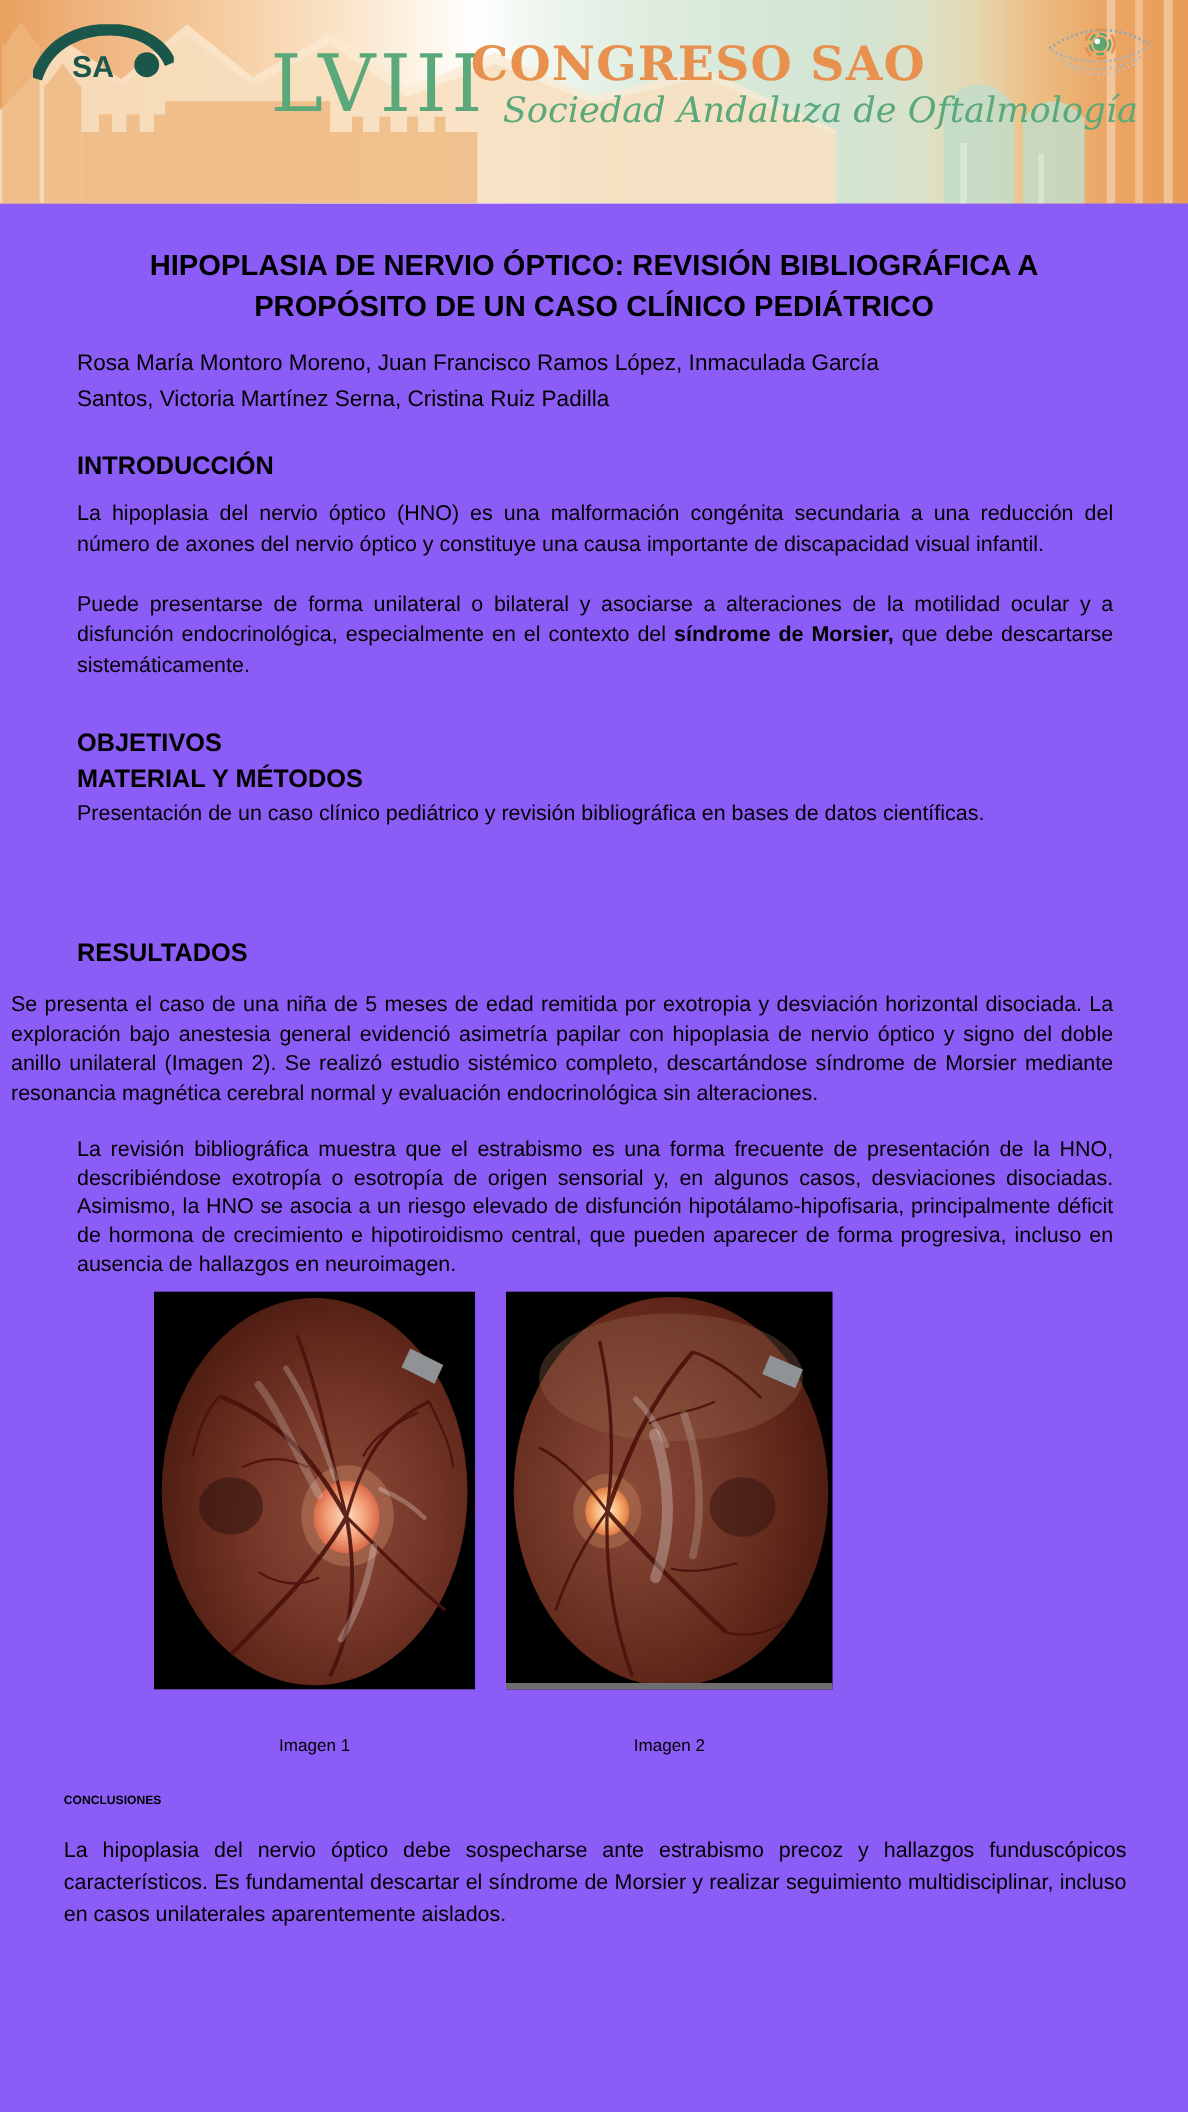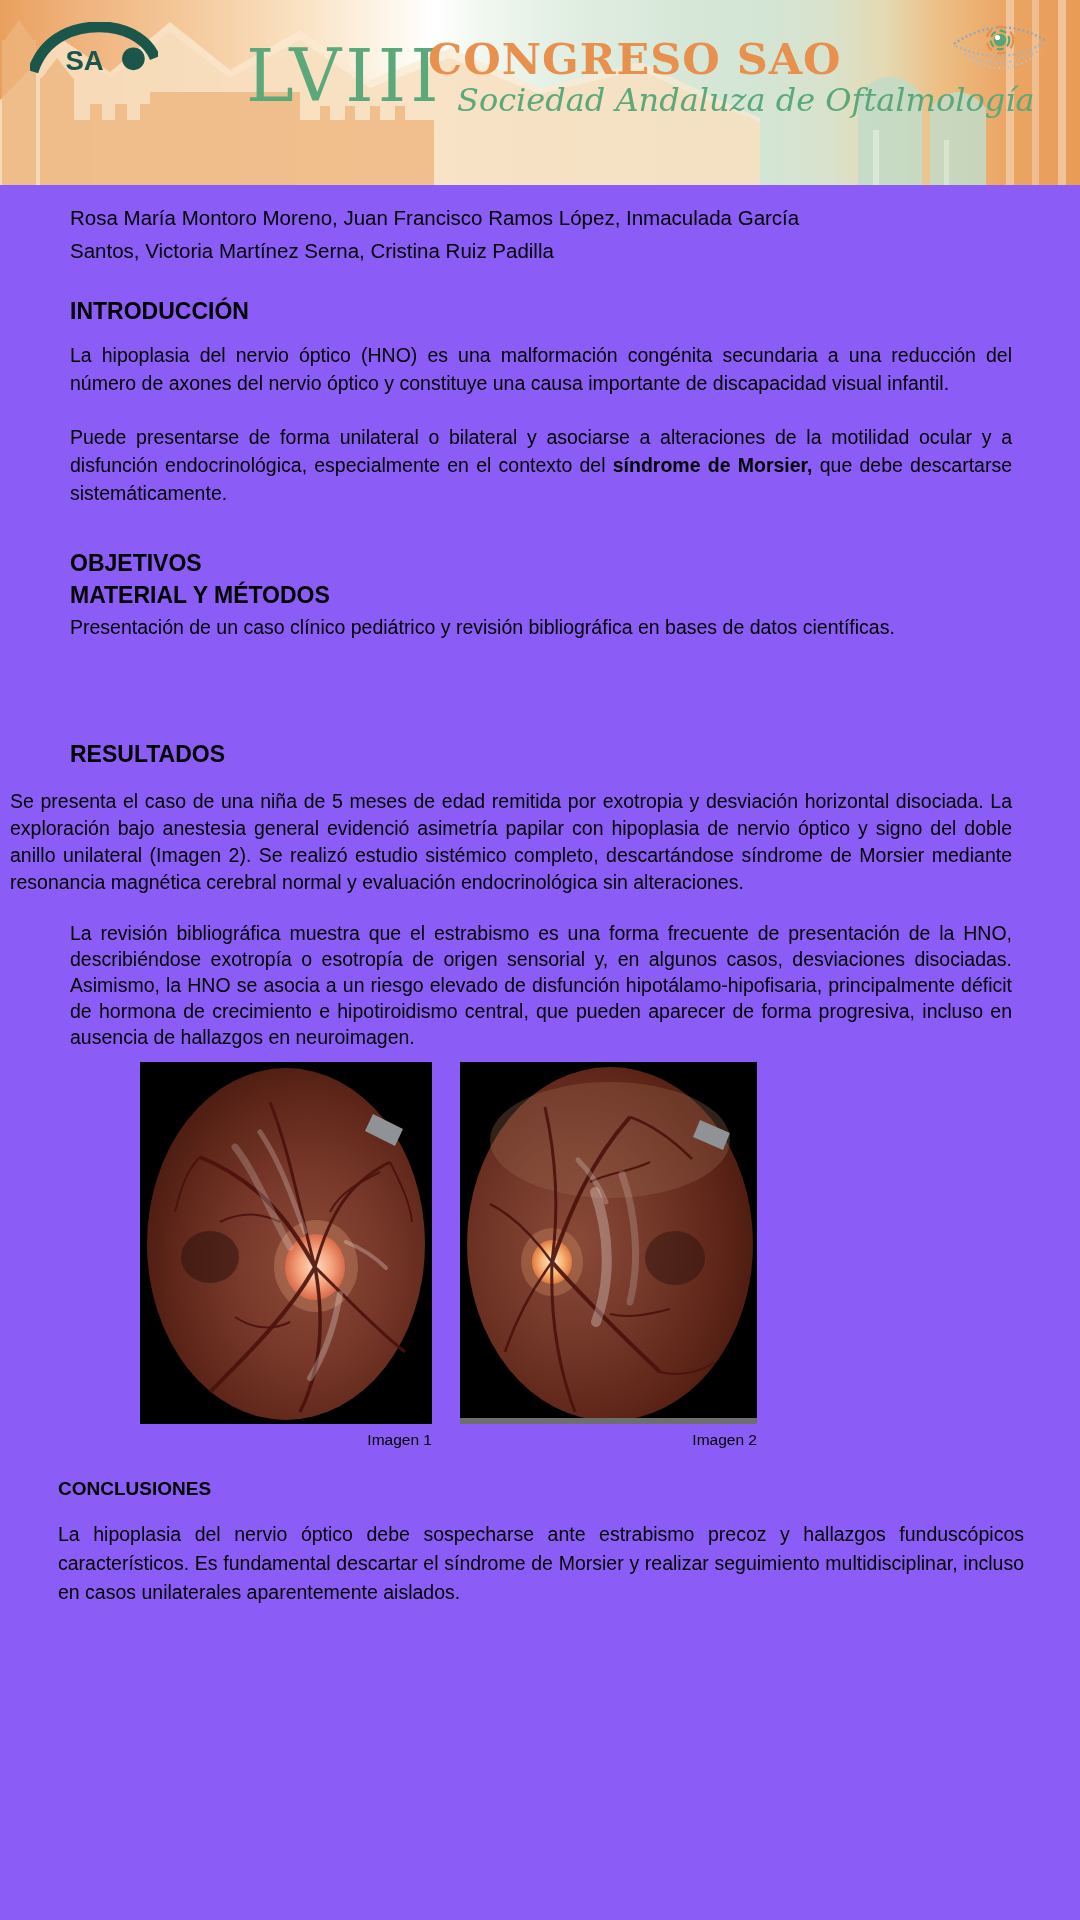--- a/index.html
+++ b/index.html
@@ -37,24 +37,24 @@
   .just{text-align:justify;}
   .p1{margin-top:16px;line-height:28px;}
   .p2{margin-top:26px;line-height:28px;}
   .obj-p{margin-top:6px;line-height:26.5px;}
   .mm-p{margin-top:5px;line-height:26px;}
   .rp1{margin-top:20px;line-height:27px;margin-left:10px;}
   .rp2{margin-top:24px;line-height:26px;}
   .figs{margin:12px 0 0 140px;display:flex;gap:28px;}
   .fig{display:block;}
   .captions{margin:6px 0 0 140px;display:flex;gap:28px;}
-  .cap{font-size:15.5px;line-height:20px;text-align:right;}
+  .cap{font-size:15.5px;line-height:20px;text-align:center;margin-top:36px;}
   .cap1{width:292px;}
   .cap2{width:297px;}
-  .h-conc{margin:28px 0 0 58px;font-weight:700;font-size:19px;line-height:22px;}
+  .h-conc{margin:28px 0 0 58px;font-weight:700;font-size:11px;line-height:22px;}
   .conc-p{margin:20px 56px 0 58px;font-size:19.5px;line-height:29px;}
   .bold{font-weight:700;}
 </style>
 </head>
 <body>
 
 <div class="page">
 
   <div class="banner">
     <svg class="bg" width="1080" height="185" viewBox="0 0 1080 185" preserveAspectRatio="none">
@@ -110,20 +110,21 @@
       <path d="M10,34 Q55,56 100,31" fill="none" stroke="#9db4c4" stroke-width="2.2" stroke-dasharray="2 2.6"></path>
       <path d="M18,42 Q55,62 96,38" fill="none" stroke="#a9bccd" stroke-width="2" stroke-dasharray="1.8 3"></path>
       <path d="M26,48 Q55,66 90,45" fill="none" stroke="#b4c6d4" stroke-width="1.8" stroke-dasharray="1.6 3.2"></path>
       <circle cx="55" cy="28" r="13.5" fill="none" stroke="#e8914e" stroke-width="2.4" stroke-dasharray="9 6"></circle>
       <circle cx="55" cy="28" r="9.5" fill="none" stroke="#5aa571" stroke-width="2.2" stroke-dasharray="7 4"></circle>
       <circle cx="55" cy="28" r="6.5" fill="#5aa571"></circle>
       <circle cx="52.5" cy="25.5" r="2.6" fill="#ffffff"></circle>
     </svg>
   </div>
 
+  <div class="title">HIPOPLASIA DE NERVIO ÓPTICO: REVISIÓN BIBLIOGRÁFICA A PROPÓSITO DE UN CASO CLÍNICO PEDIÁTRICO</div>
   <div class="authors">Rosa María Montoro Moreno, Juan Francisco Ramos López, Inmaculada García Santos, Victoria Martínez Serna, Cristina Ruiz Padilla</div>
 
   <div class="heading h-intro">INTRODUCCIÓN</div>
   <div class="para just p1">La hipoplasia del nervio óptico (HNO) es una malformación congénita secundaria a una reducción del número de axones del nervio óptico y constituye una causa importante de discapacidad visual infantil.</div>
   <div class="para just p2"><span>Puede presentarse de forma unilateral o bilateral y asociarse a alteraciones de la motilidad ocular y a disfunción endocrinológica, especialmente en el contexto del </span><span class="bold">síndrome de Morsier,</span><span> que debe descartarse sistemáticamente.</span></div>
 
   <div class="heading h-obj">OBJETIVOS</div>
 
   <div class="heading h-mm">MATERIAL Y MÉTODOS</div>
   <div class="para mm-p">Presentación de un caso clínico pediátrico y revisión bibliográfica en bases de datos científicas.</div>

